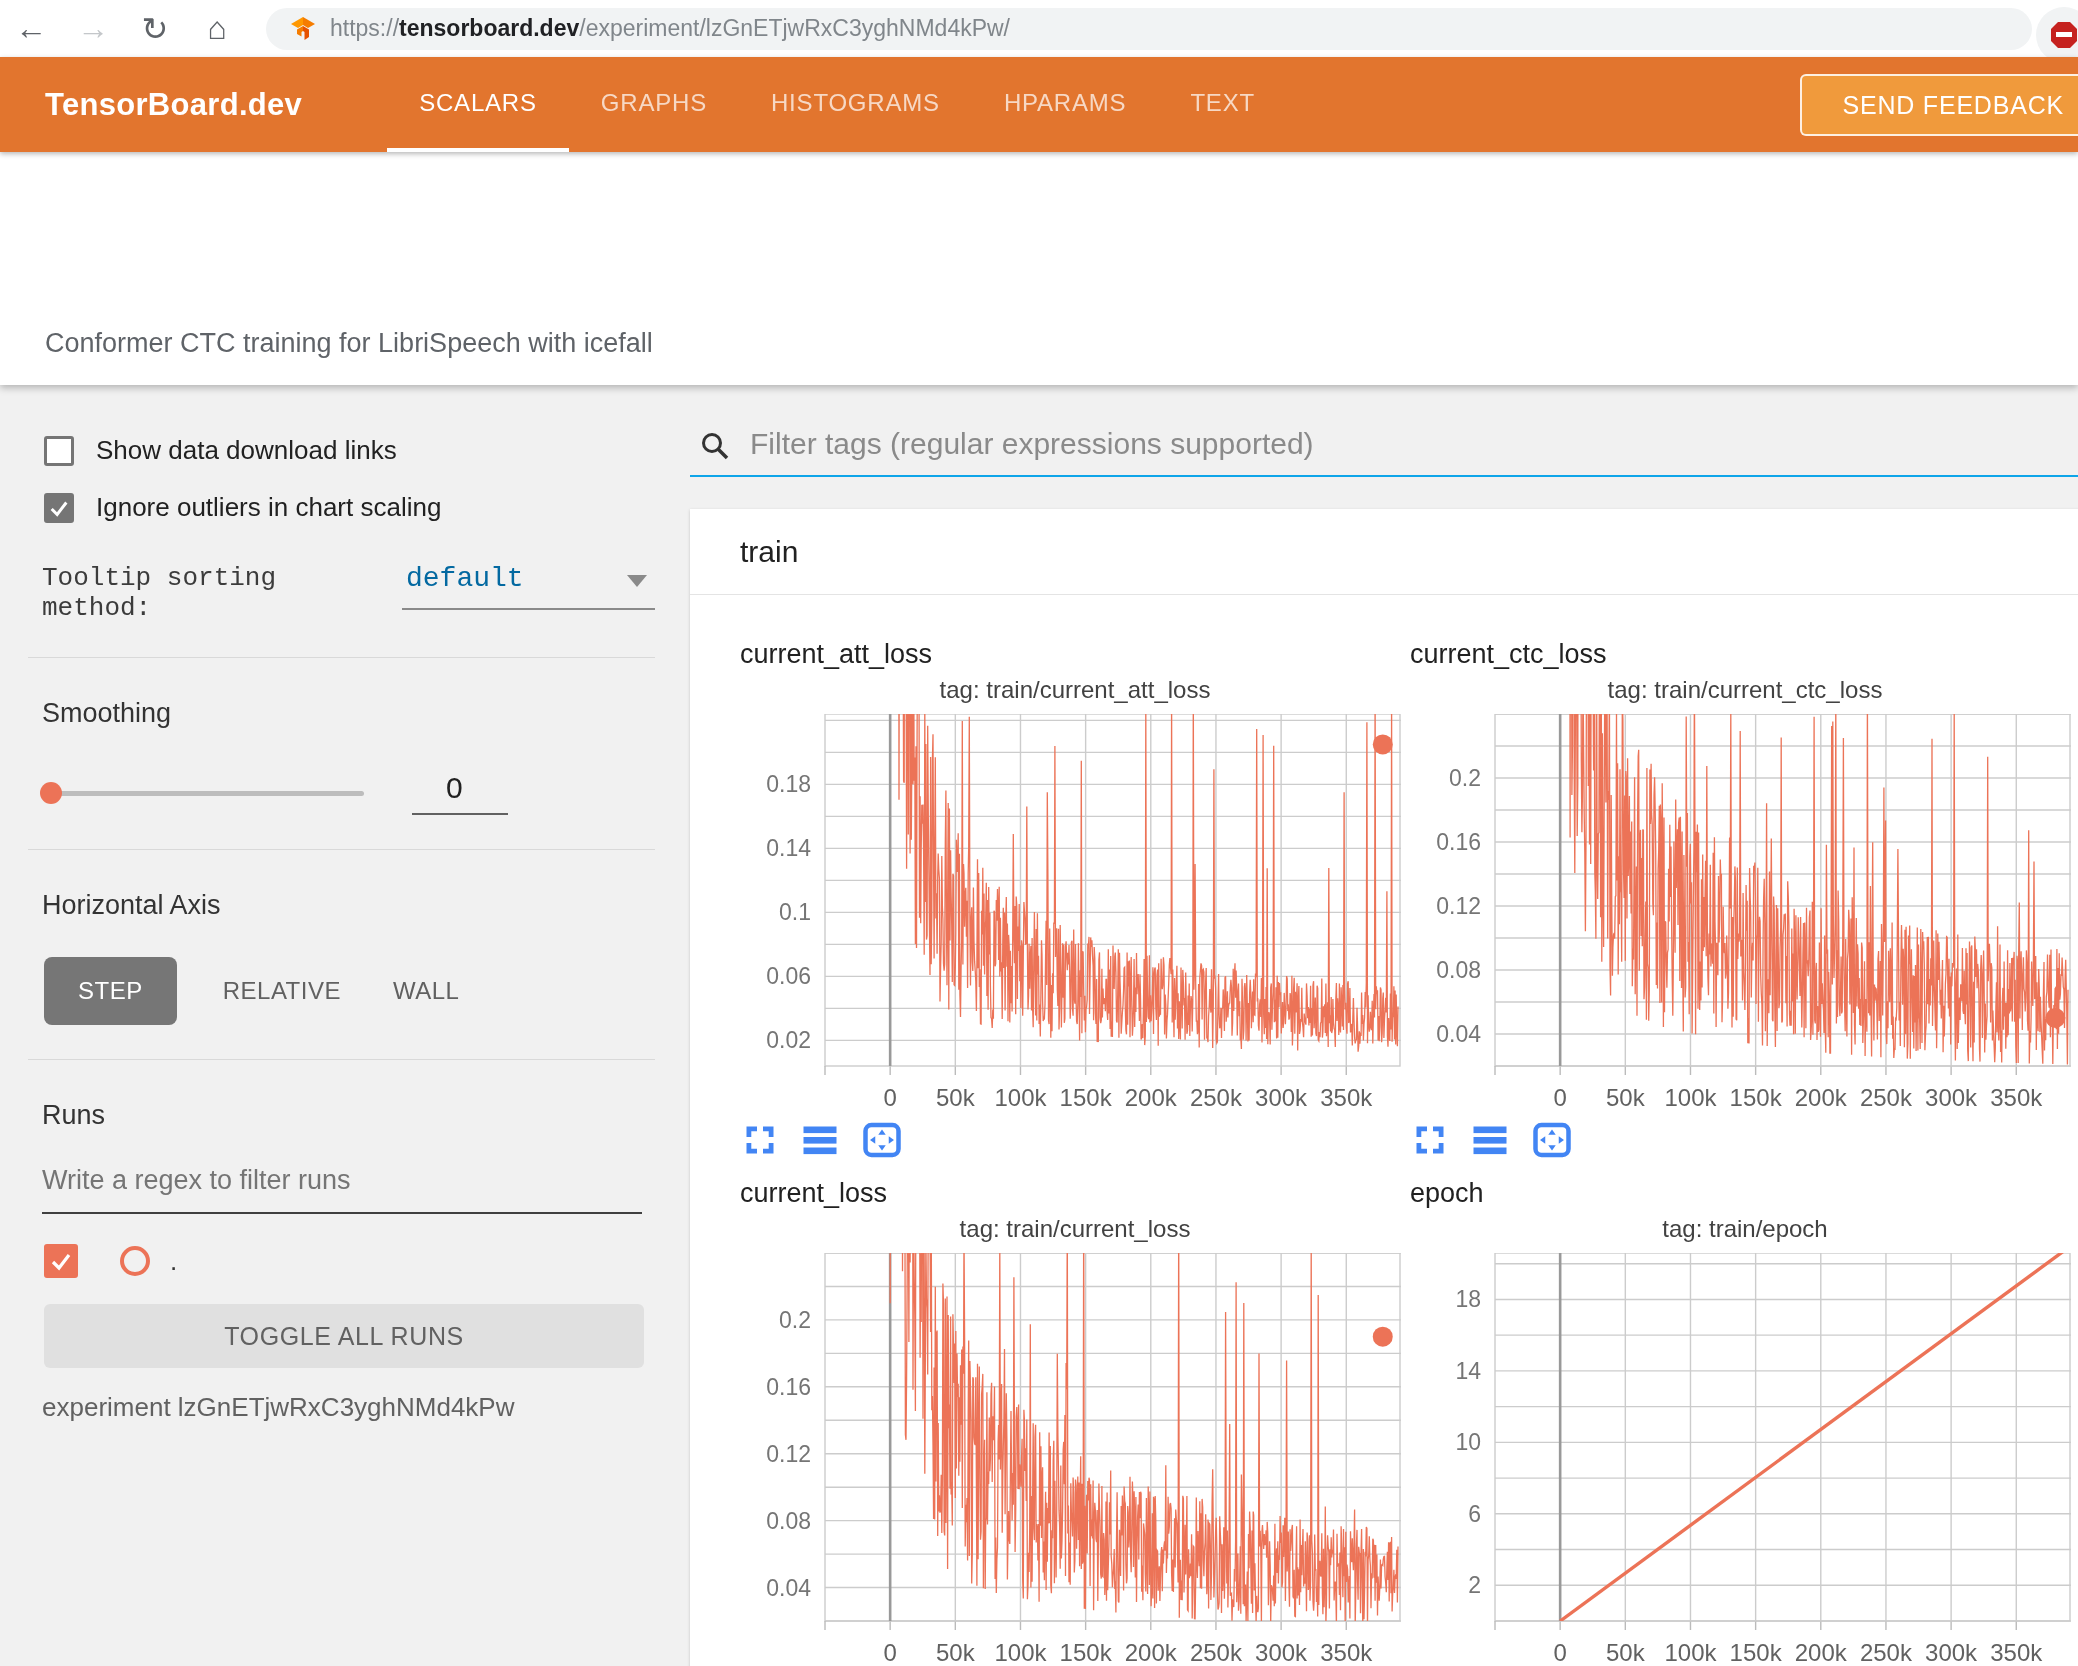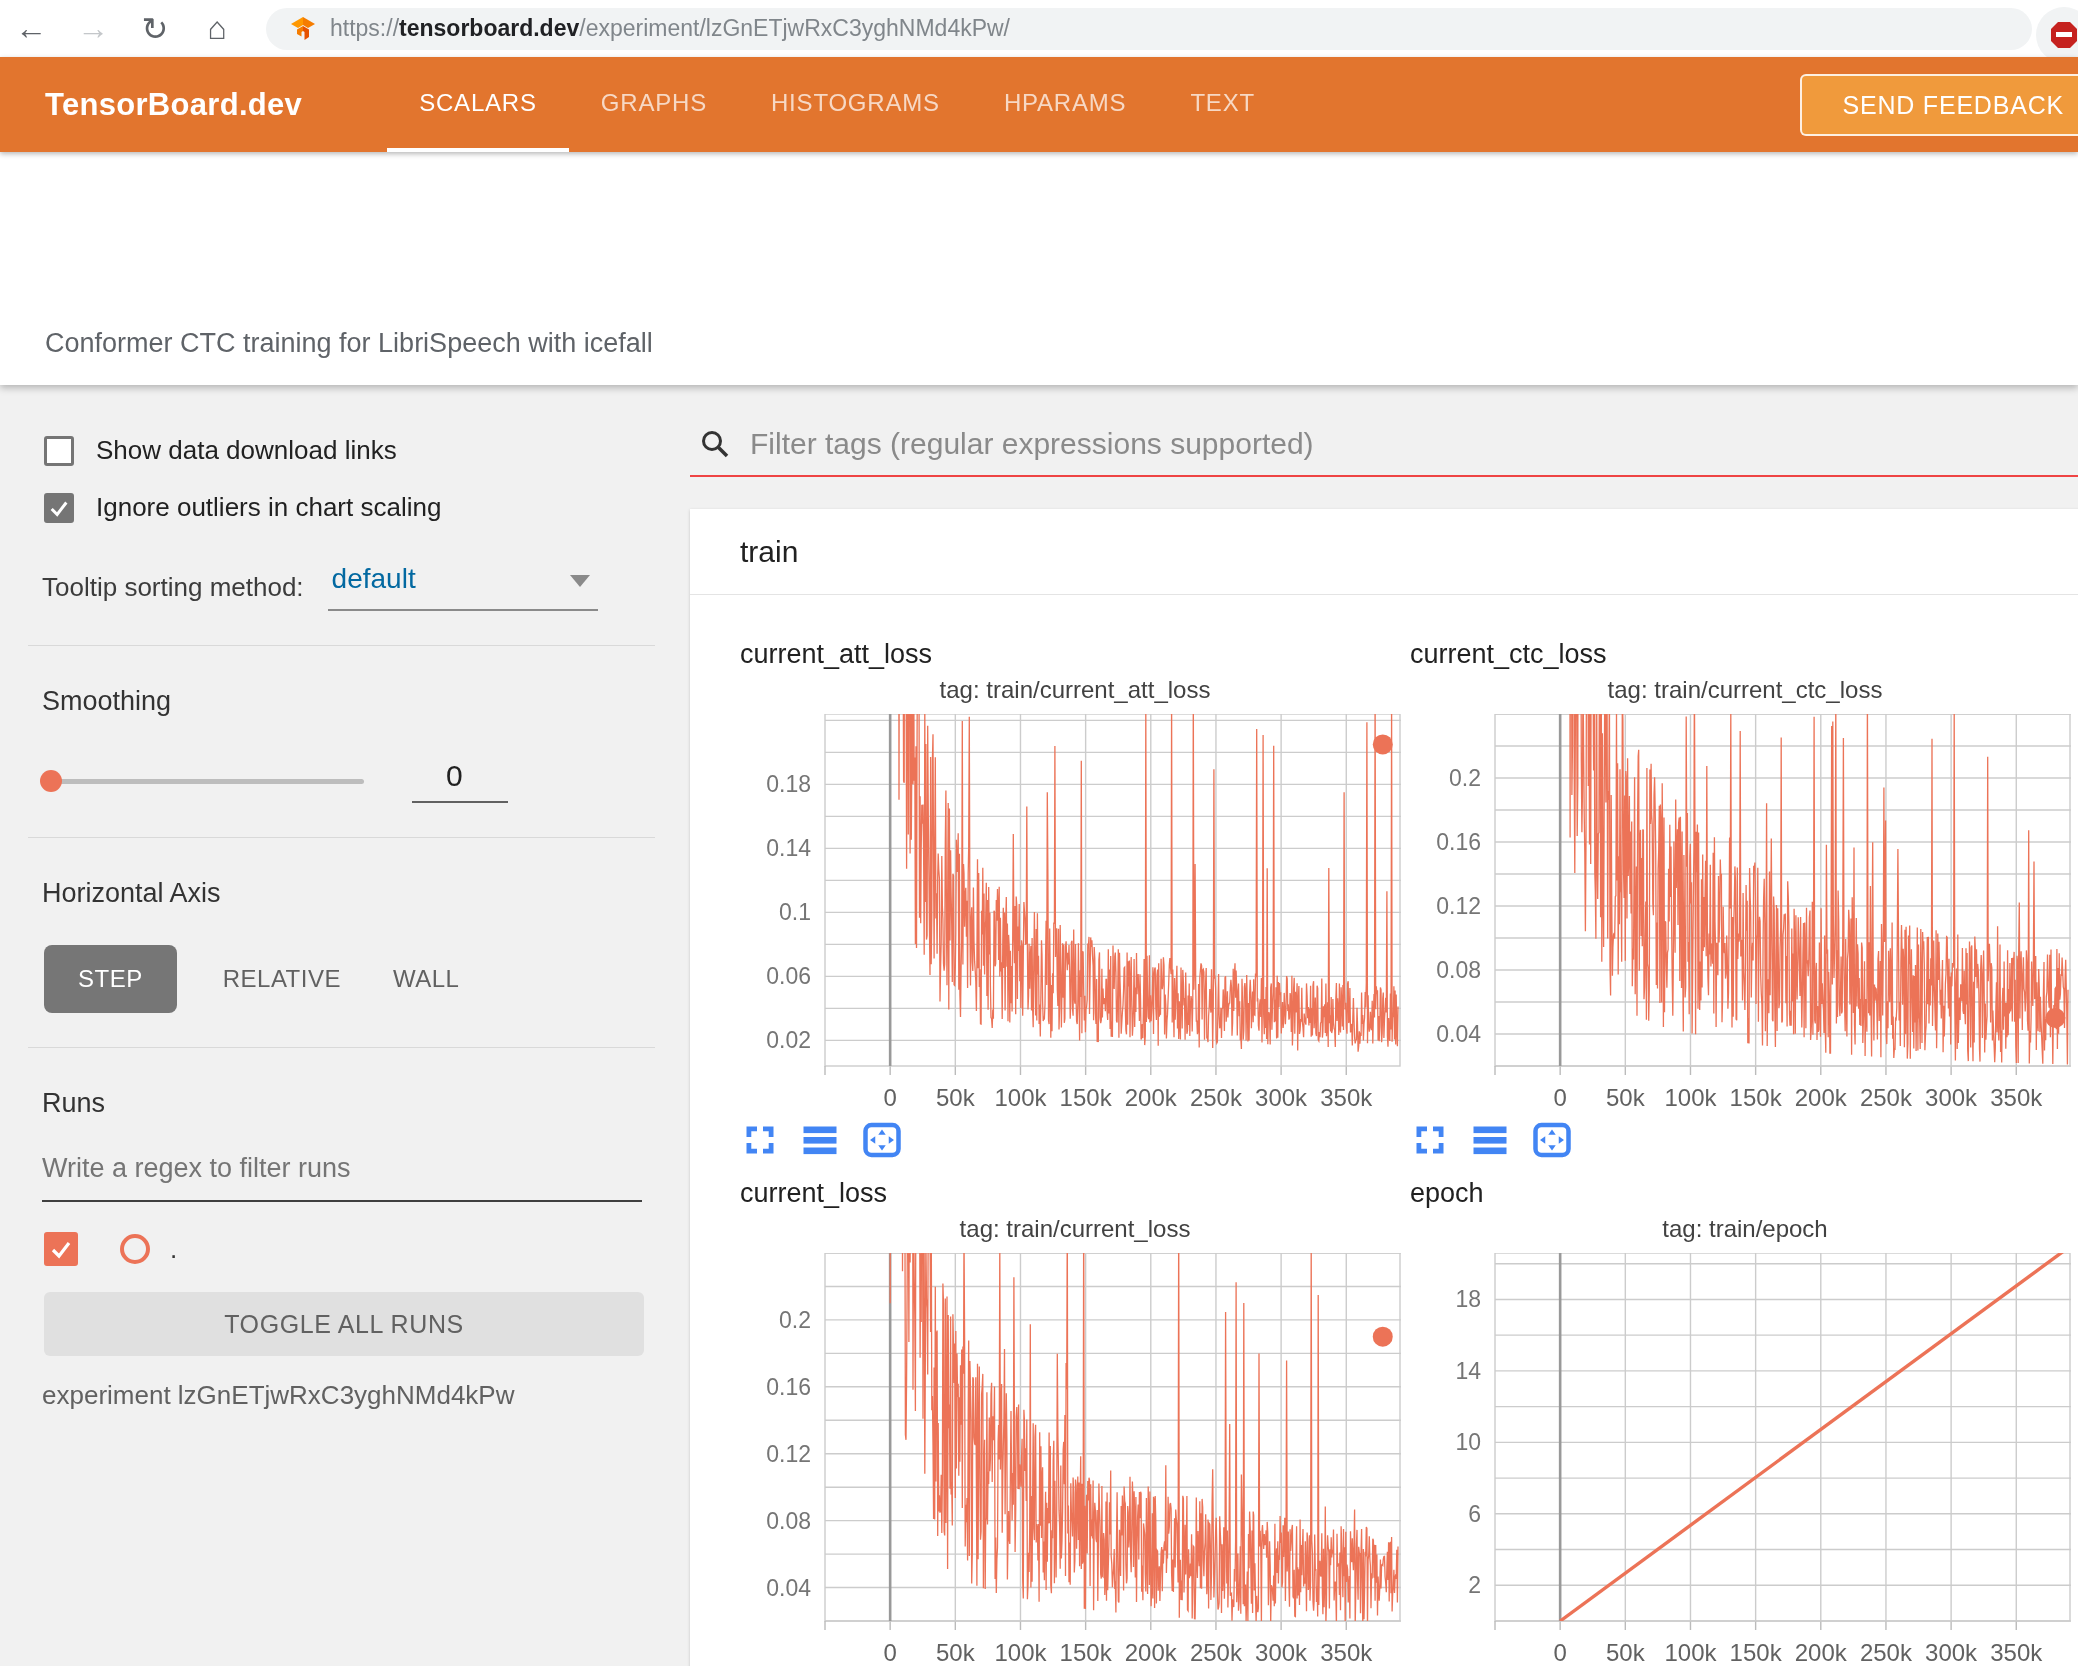--- a/index.html
+++ b/index.html
@@ -38,21 +38,21 @@
   .content { display:flex; height:1308px; }
 
   .sidebar { width:660px; flex:0 0 660px; padding:50px 5px 0 28px; }
   .check-row { display:flex; align-items:center; margin:0 0 26px 16px; }
   .cbox { width:30px; height:30px; border:3px solid #757575; border-radius:3px; margin-right:22px;
           display:flex; align-items:center; justify-content:center; background:#fff; cursor:pointer; flex:0 0 auto; }
   .cbox.checked { background:#757575; border-color:#757575; }
   .cbox.orange { background:#ec7357; border-color:#ec7357; width:34px; height:34px; }
   .cbox svg { display:block; }
   .check-label { font-size:26px; color:#212121; }
-  .tooltip-row { display:flex; align-items:center; margin:40px 0 0 14px; }
+  .tooltip-row { display:flex; align-items:flex-start; margin:40px 0 0 14px;font-family:Liberation Mono, monospace; }
   .tooltip-label { font-size:26px; color:#3c3c3c; margin-right:24px; }
   .select-box { position:relative; width:270px; border-bottom:2px solid #8a8a8a; padding:0 0 14px 4px; cursor:pointer; }
   .select-value { font-size:28px; color:#0369a1; }
   .select-arrow { position:absolute; right:8px; top:12px; width:0; height:0;
                   border-left:10px solid transparent; border-right:10px solid transparent; border-top:12px solid #8a8a8a; }
   .divider { border:none; border-top:1px solid #d9d9d9; margin:34px 0 0 0; }
   .side-heading { font-size:27px; color:#333; margin:40px 0 0 14px; }
   .slider-row { display:flex; align-items:center; margin:42px 0 0 14px; }
   .slider-track { position:relative; width:322px; height:5px; background:#bdbdbd; border-radius:3px; cursor:pointer; }
   .slider-thumb { position:absolute; left:-2px; top:-9px; width:22px; height:22px; border-radius:50%; background:#ec7357; cursor:pointer; }
@@ -66,21 +66,21 @@
   .runs-filter input::placeholder { color:#757575; opacity:1; }
   .run-row { display:flex; align-items:center; margin:30px 0 0 16px; }
   .run-swatch { width:30px; height:30px; border:4px solid #ec7357; border-radius:50%; margin:0 20px; flex:0 0 auto; }
   .run-name { font-size:26px; color:#333; }
   .toggle-all { margin:26px 0 0 16px; width:600px; height:64px; background:#e0e0e0; border:none; border-radius:6px;
                 font-size:25px; letter-spacing:.6px; color:#616161; cursor:pointer; font-family:"Liberation Sans", sans-serif; }
   .exp-note { font-size:26px; color:#616161; margin:24px 0 0 14px; }
 
   
   .main { flex:1 1 auto; padding:42px 0 0 30px; min-width:0; }
-  .filter-row { display:flex; align-items:center; border-bottom:2px solid #ef4444; padding:0 0 14px 10px; width:1388px; }
+  .filter-row { display:flex; align-items:flex-end; border-bottom:2px solid #0ea5e9; padding:0 0 14px 10px; width:1388px; }
   .filter-row input { border:none; outline:none; background:transparent; font-size:30px; color:#333; flex:1;
                       margin-left:20px; font-family:"Liberation Sans", sans-serif; }
   .filter-row input::placeholder { color:#8a8a8a; opacity:1; }
   .card { margin-top:32px; width:1440px; background:#fff; box-shadow:0 1px 3px rgba(0,0,0,.18); }
   .card-header { height:86px; display:flex; align-items:center; padding-left:50px; font-size:30px; color:#212121;
                  border-bottom:1px solid #e4e4e4; cursor:pointer; }
   .charts-grid { display:grid; grid-template-columns:670px 670px; padding:44px 0 0 50px; row-gap:20px; }
   .chart-title { font-size:27px; color:#212121; }
   .chart-tag { font-size:24px; color:#424242; margin-top:6px;text-align:center; }
   .chart-plot { margin-top:10px; display:block; }

